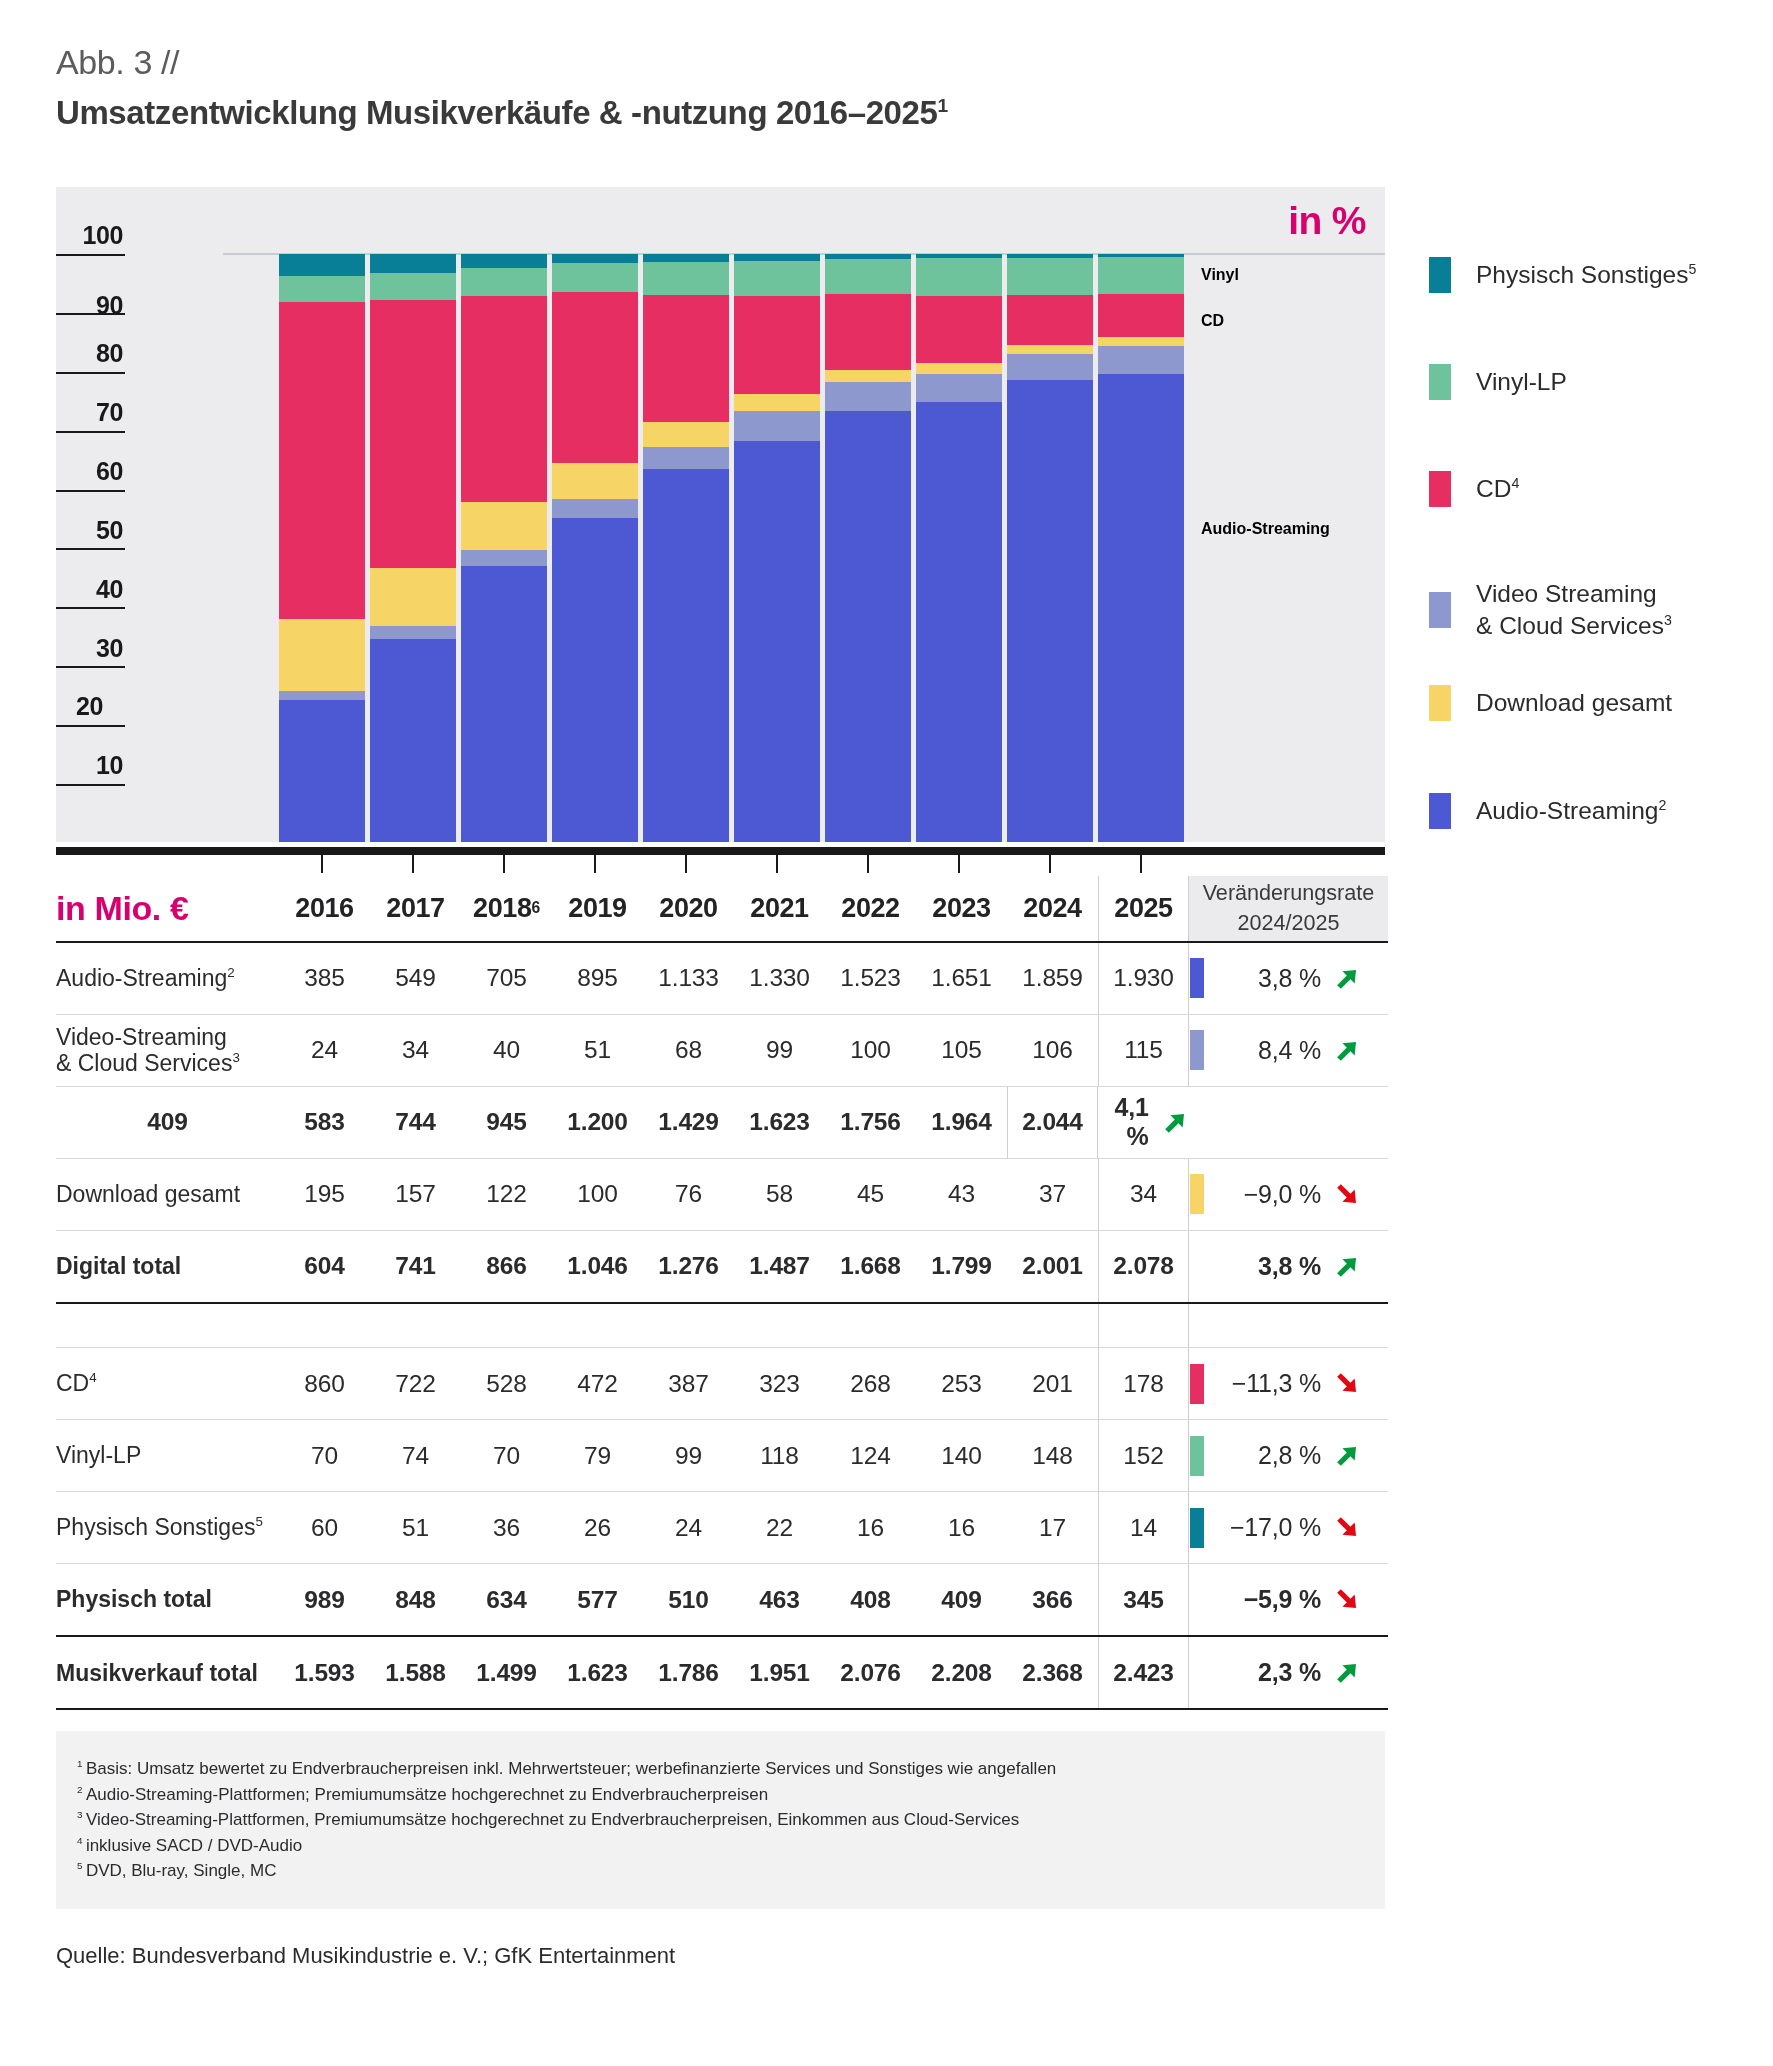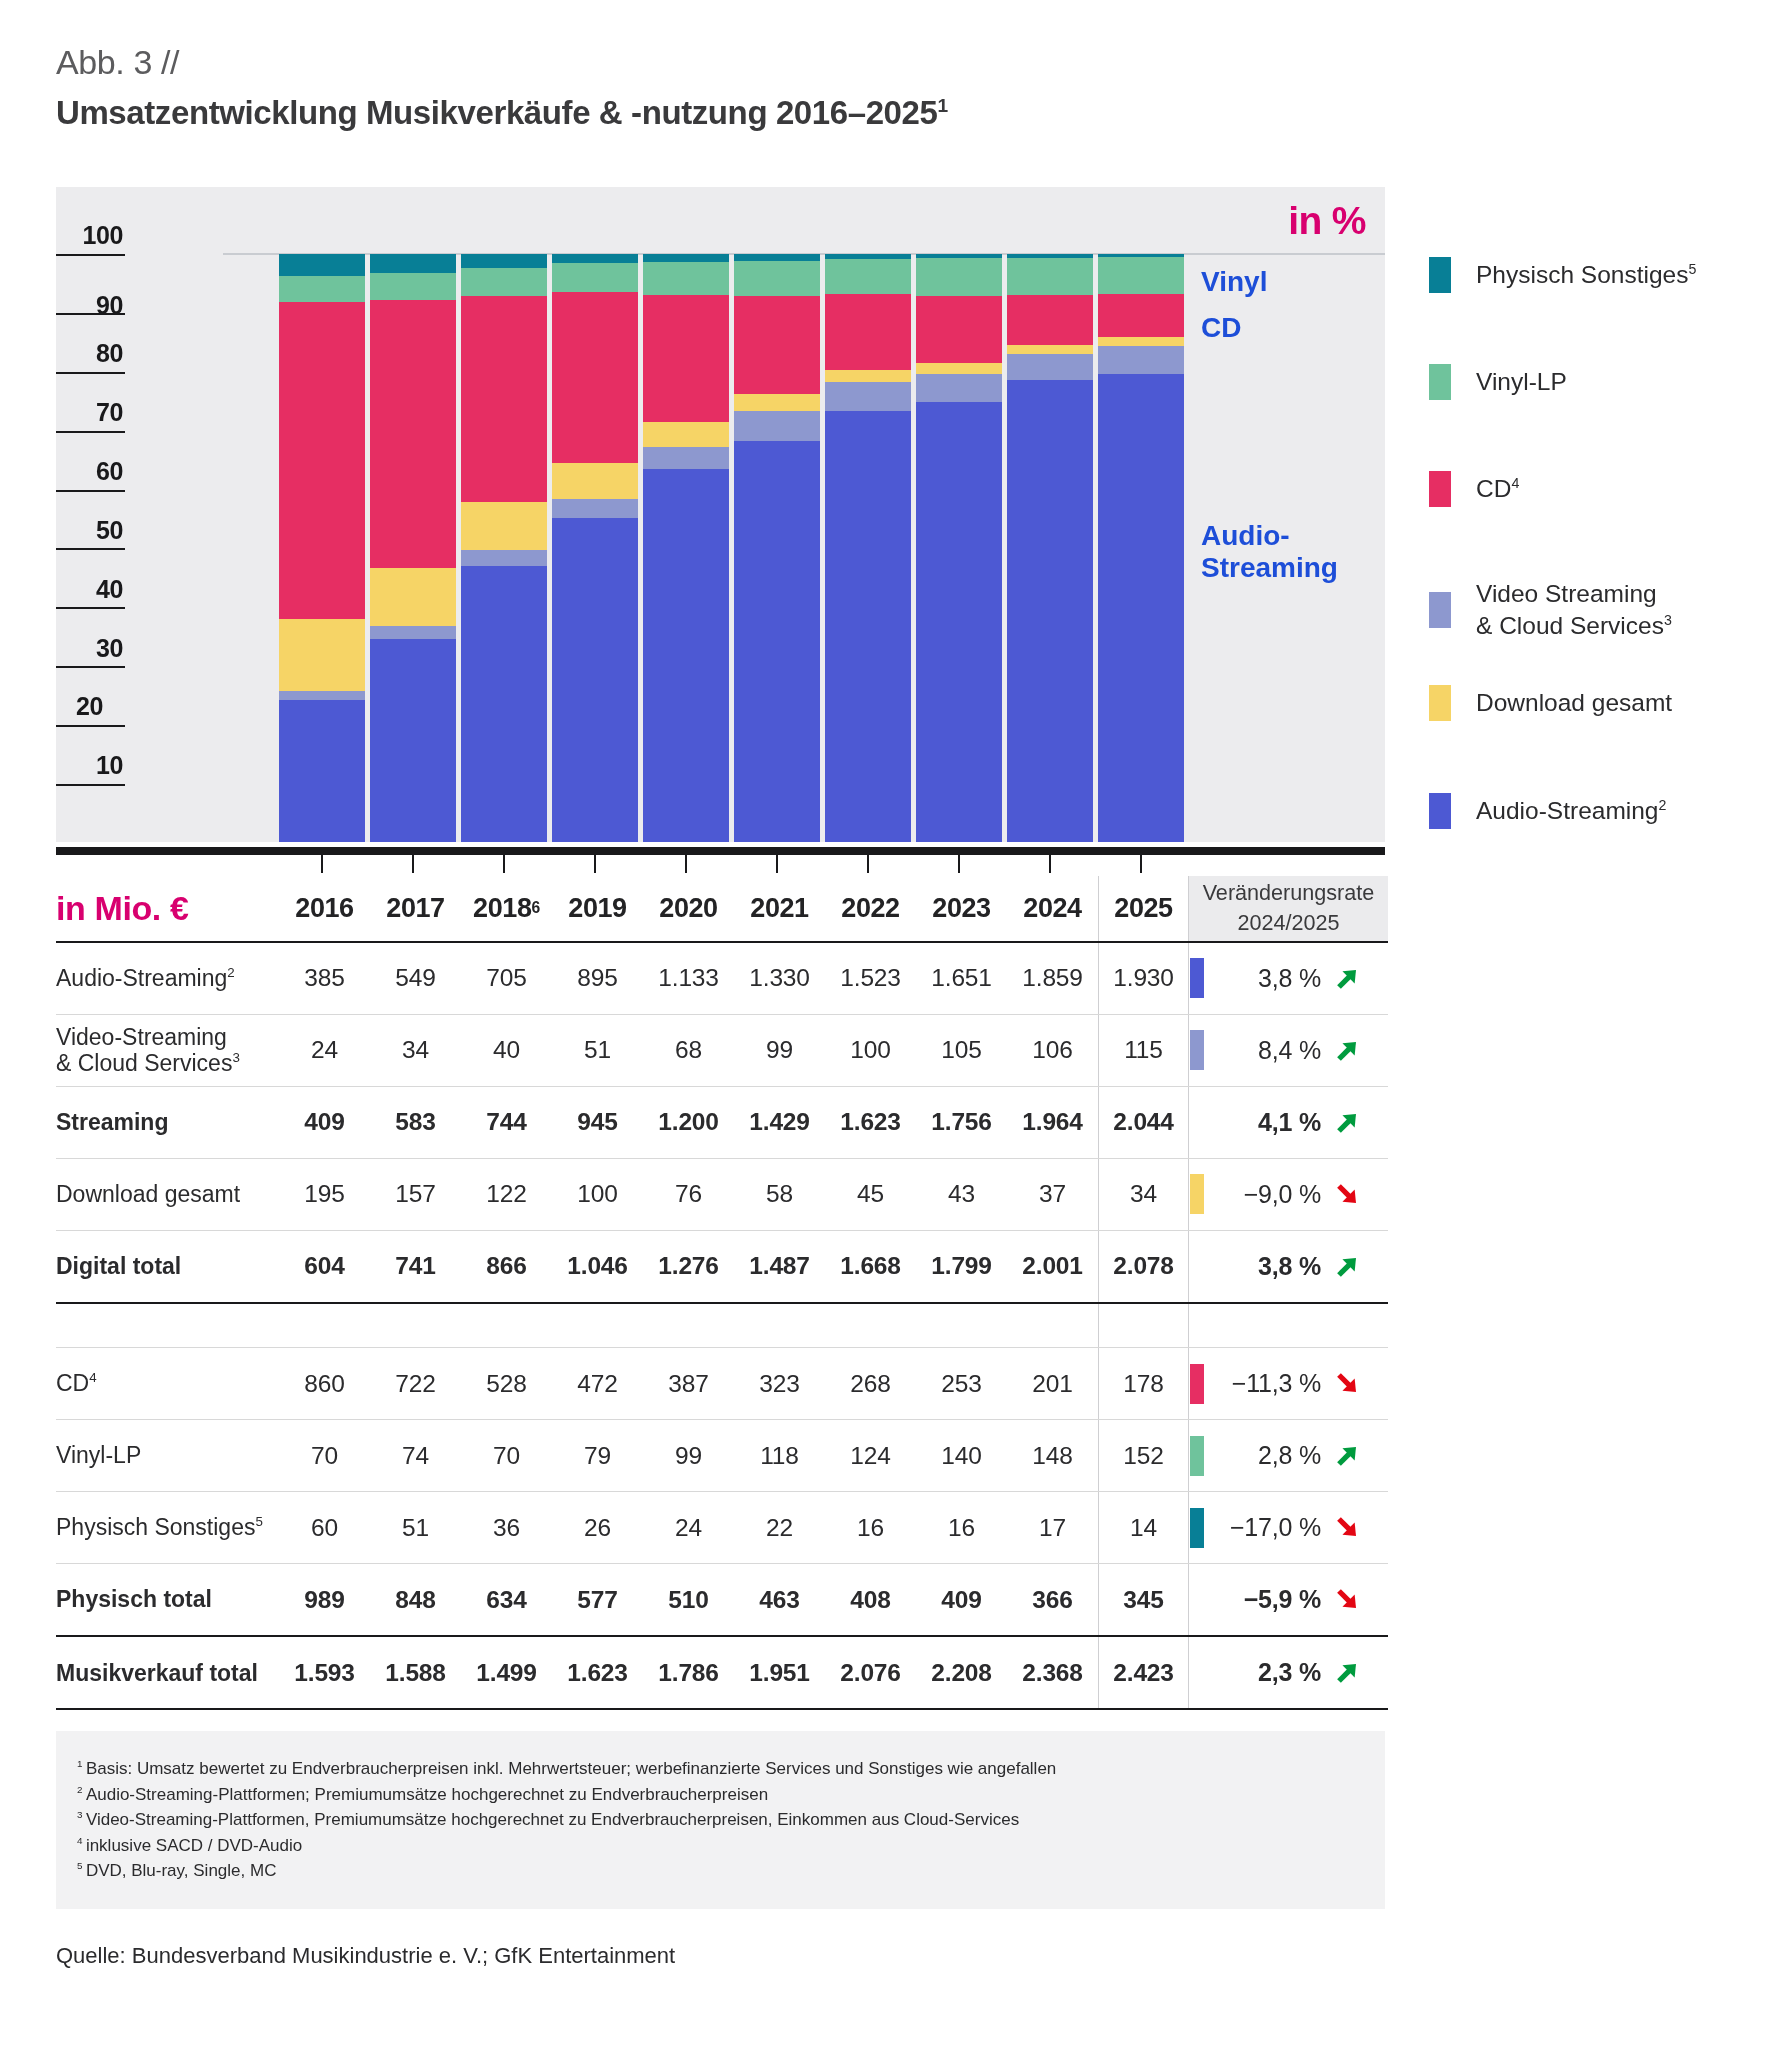--- a/index.html
+++ b/index.html
@@ -17,21 +17,21 @@
   
   .chart-wrap{margin:55px 0 0 56px;width:1329px;}
   .chart-area{position:relative;width:1329px;height:655px;background:#ececee;}
   .in-pct{position:absolute;top:12px;right:19.3px;font-size:39px;font-weight:700;color:#d8006f;letter-spacing:-0.7px;}
   .ytick-label{position:absolute;left:0;width:67px;text-align:right;font-size:25px;font-weight:700;color:#19191b;letter-spacing:-0.4px;}
   .ytick-line{position:absolute;left:0;width:69px;height:2.2px;background:#19191b;}
   .gridline{position:absolute;left:167px;right:0;top:66px;height:1.5px;background:#c9ccd1;}
   .bars{position:absolute;left:223px;top:67px;bottom:0;width:1106px;}
   .bar{position:absolute;bottom:0;width:86px;height:588px;display:flex;flex-direction:column-reverse;}
   .seg{width:100%;}
-  .side-label{position:absolute;left:1145px;font-size:28px;font-weight:700;color:#1d4ed8;}
+  .side-label{position:absolute;left:1145px;font-size:16px;font-weight:700;color:#000000;}
   .x-axis-line{width:1329px;height:8.2px;background:#19191b;margin-top:4.5px;}
   .x-axis-ticks{position:relative;height:21px;width:1329px;}
   .xtick{position:absolute;top:0;width:2.2px;height:18.6px;background:#19191b;}
 
   
   .table{margin-left:56px;width:1332px;}
   .trow{display:grid;grid-template-columns:223px repeat(10,91px) 199px;align-items:center;min-height:71px;}
   .thead{min-height:65px;align-items:stretch;}
   .rule-black{height:2.2px;background:#19191b;width:1332px;}
   .thin-top{border-top:0.7px solid #d8d8d8;}
@@ -323,23 +323,20 @@
           <span class="pct">8,4 %</span>
           <svg viewBox="0 0 36 36" class="arrow">
             <g transform="rotate(-45 18 18)">
               <rect x="2" y="14.5" width="21" height="7" fill="#009b3e"></rect>
               <polygon points="20,6.5 34,18 20,29.5" fill="#009b3e"></polygon>
             </g>
           </svg>
         </div>
       </div>
       <div class="trow bold thin-top">
-        <div class="tcell label-cell">
-          <span class="lline"><span>Streaming</span></span>
-        </div>
         <div class="tcell val-cell">
           <span>409</span>
         </div>
         <div class="tcell val-cell">
           <span>583</span>
         </div>
         <div class="tcell val-cell">
           <span>744</span>
         </div>
         <div class="tcell val-cell">

